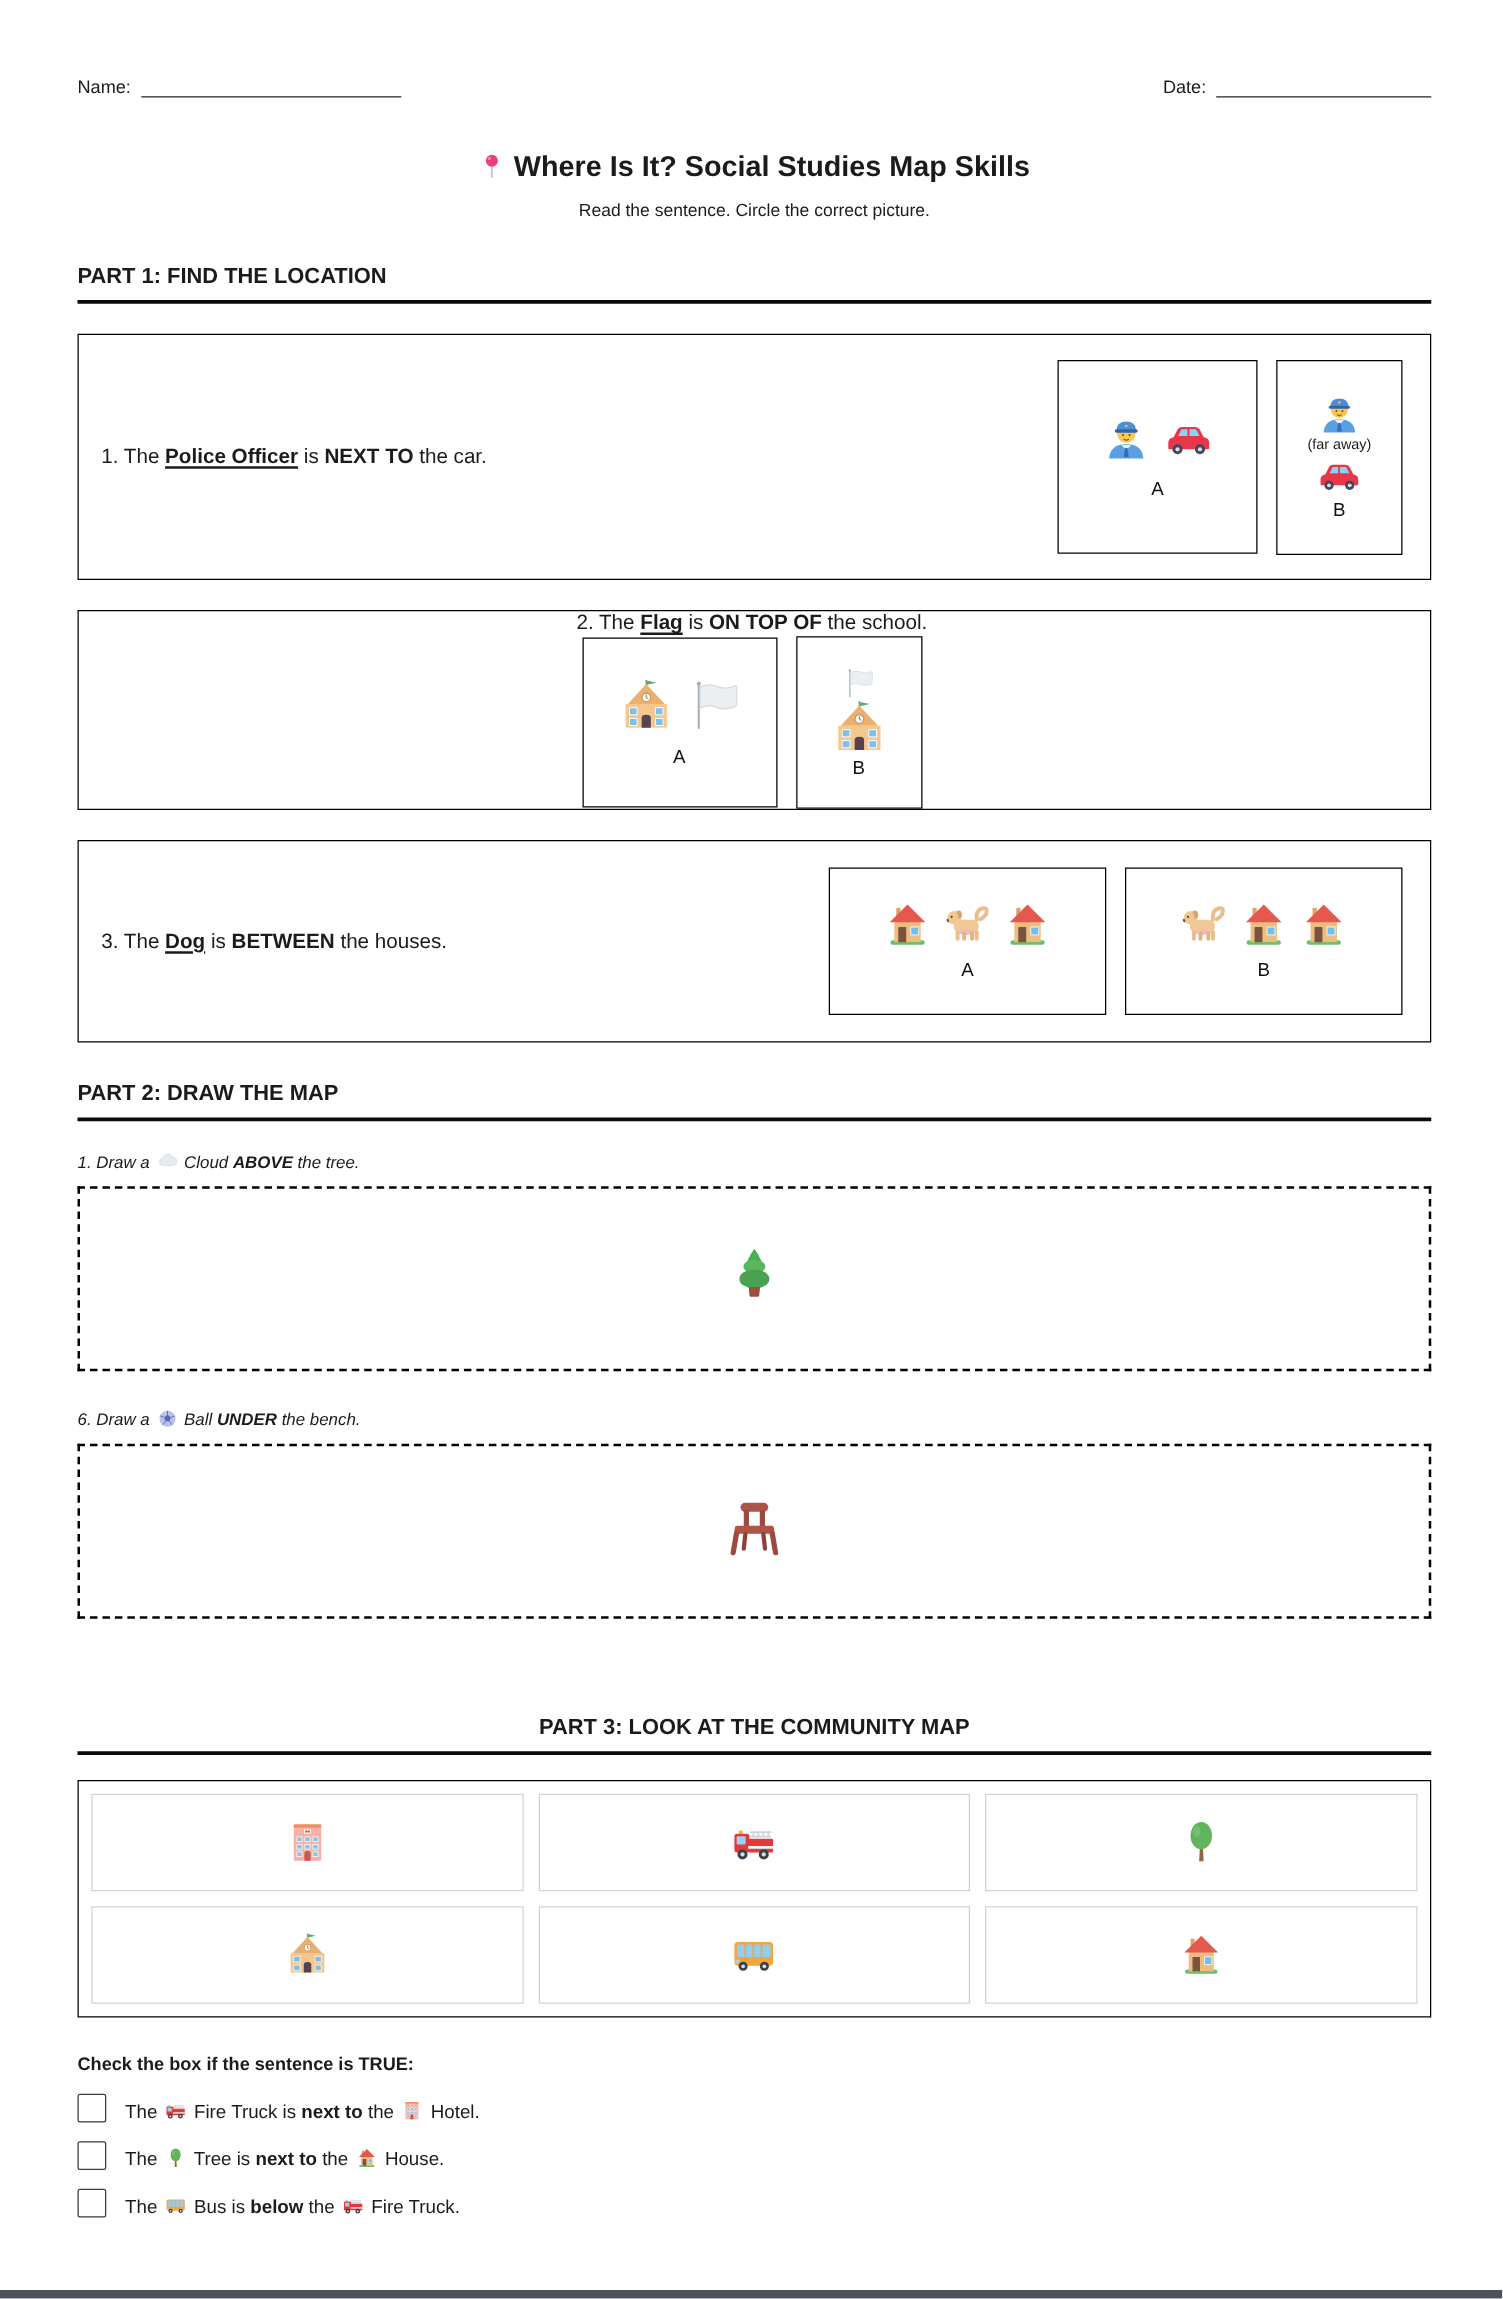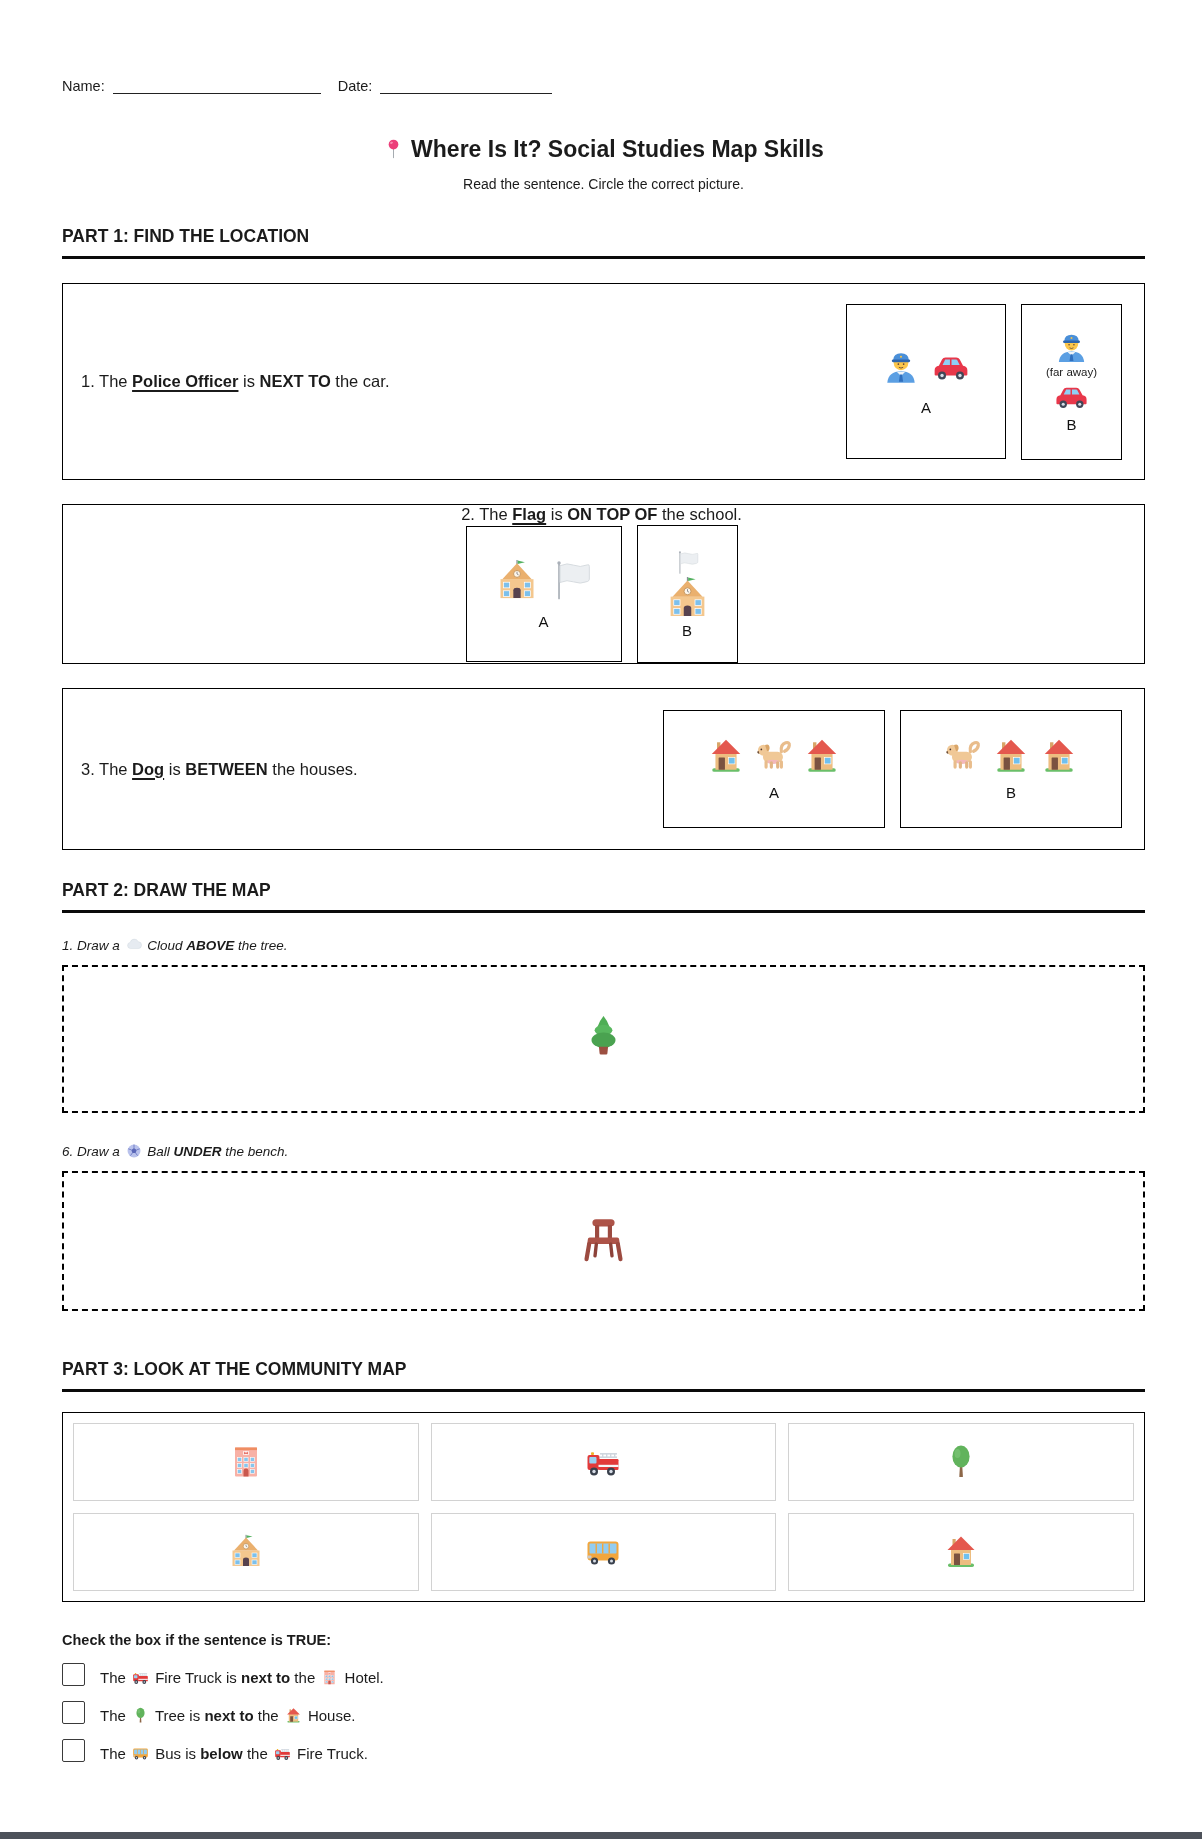--- a/index.html
+++ b/index.html
@@ -5,21 +5,21 @@
   html,body{margin:0;padding:0;background:#fff;}
   .page{width:1202px;height:1839px;position:relative;background:#fff;overflow:hidden;
         font-family:"Liberation Sans","DejaVu Sans",sans-serif;color:#1b1b1b;}
   .content{padding:0 57px 0 62px;}
   .defs{position:absolute;width:0;height:0;overflow:hidden;}
   .b{font-weight:700;}
   .u{text-decoration:underline;text-decoration-thickness:1.6px;text-underline-offset:2.5px;}
   .emoji{display:inline-block;width:36px;height:36px;}
 
   
-  .header-row{display:flex;padding-top:78px;font-size:14.5px;gap:17px;}
+  .header-row{display:flex;justify-content:space-between;padding-top:62px;font-size:14.5px;}
   .field{display:flex;align-items:flex-end;gap:8px;}
   .field-line{display:inline-block;border-bottom:1.6px solid #222;height:13px;}
   .name-line{width:208px;}
   .date-line{width:172px;}
 
   
   .page-title{margin:42px 0 0;text-align:center;font-size:23px;font-weight:700;}
   .page-title svg{width:21px;height:21px;vertical-align:-3px;margin-right:7px;}
   .subtitle{margin:13px 0 0;text-align:center;font-size:14px;}
 
@@ -60,21 +60,21 @@
   .draw-prompt.second{margin-top:30px;}
   .draw-prompt svg{width:16px;height:16px;vertical-align:-3px;margin:0 2px;}
   .draw-box{border:2.2px dashed #000;margin-top:10px;display:flex;align-items:center;
             justify-content:center;box-sizing:border-box;}
   .draw-box-1{height:148px;margin-top:12px;}
   .draw-box-2{height:140px;margin-top:12px;}
   .draw-box svg{width:47px;height:47px;}
   .part2-heading{margin-top:30px;}
 
   
-  .part3-heading{margin-top:48px;}
+  .part3-heading{margin-top:76px;text-align:center;}
   .map-box{border:1.6px solid #000;margin-top:20px;padding:10px;box-sizing:border-box;}
   .map-grid{display:grid;grid-template-columns:1fr 1fr 1fr;grid-auto-rows:78px;gap:12px;}
   .map-cell{border:1px solid #d2d2d2;display:flex;align-items:center;justify-content:center;}
   .map-cell svg{width:36px;height:36px;}
   .check-heading{margin:30px 0 0;font-size:14.5px;font-weight:700;}
   .check-row{display:flex;align-items:flex-end;margin-top:12px;height:26px;}
   .checkbox{width:21px;height:21px;border:1.6px solid #3a3a3a;border-radius:2px;
             margin-right:15px;flex:0 0 auto;background:#fff;}
   .check-sentence{font-size:15px;}
   .check-sentence svg{width:17px;height:17px;vertical-align:-3px;margin:0 2px;}

